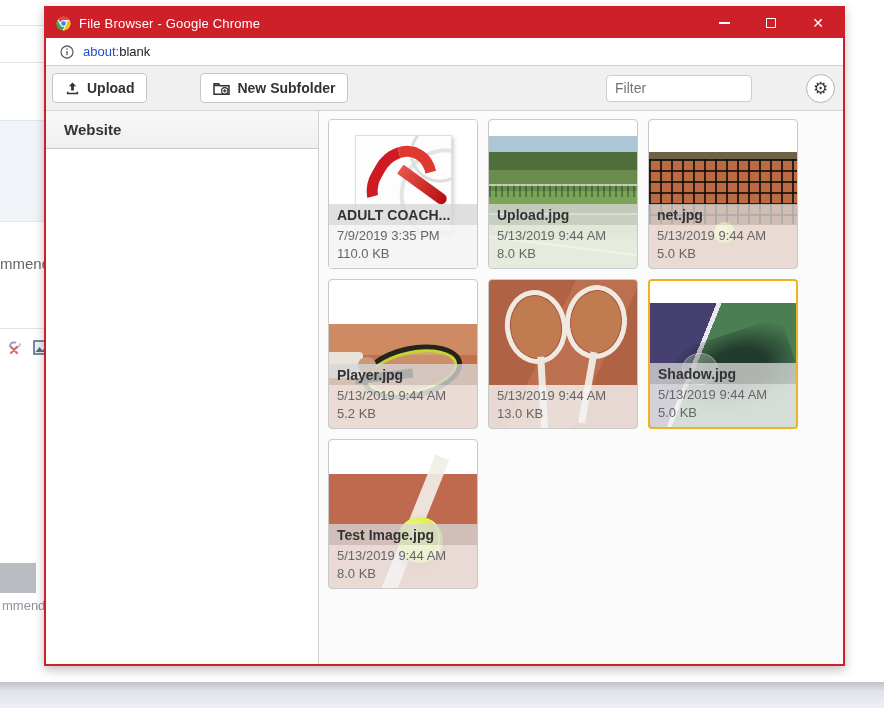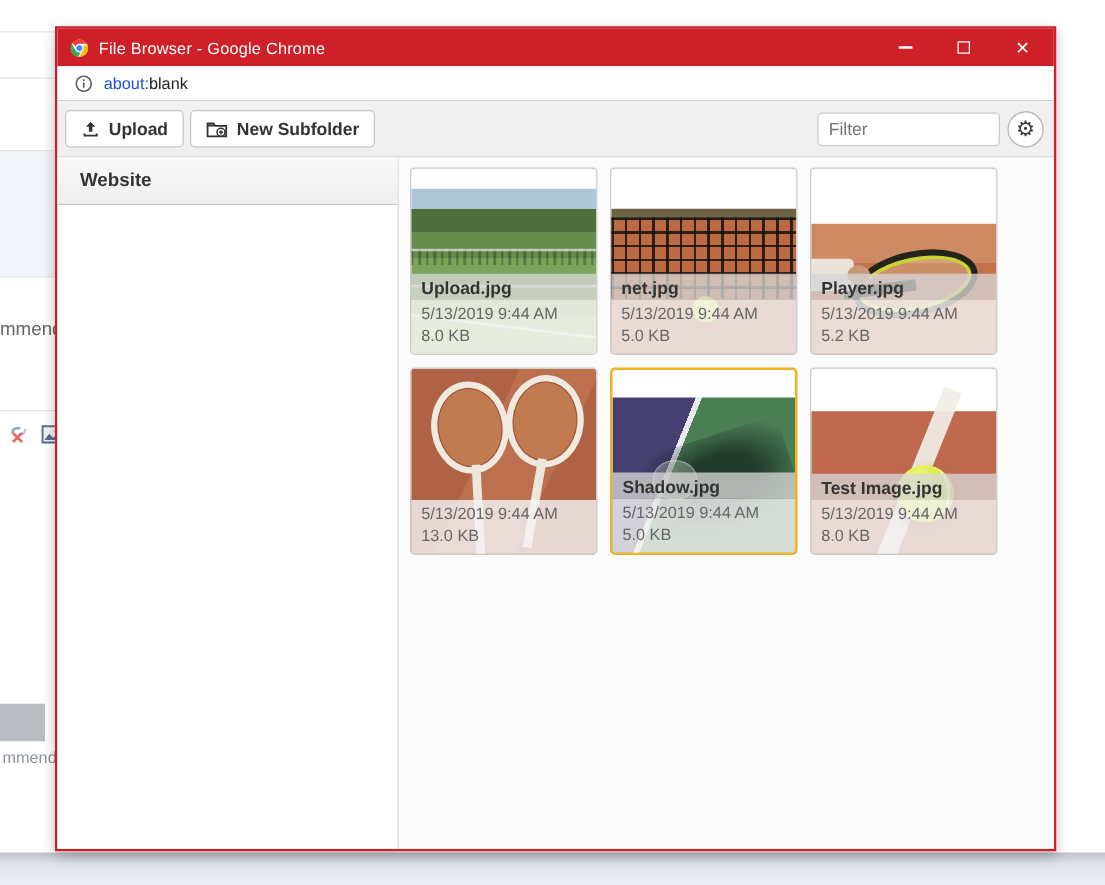--- a/index.html
+++ b/index.html
@@ -11,38 +11,38 @@
   .bg-line{left:0;width:44px;height:1px;background:#e4e4e4;}
   .bg-panel{left:0;top:120px;width:44px;height:100px;background:#f1f4f9;border-top:1px solid #e3e6ea;border-bottom:1px solid #e3e6ea;}
   .bg-text1{left:0;top:255px;font-size:15px;color:#666;white-space:nowrap;}
   .bg-text2{left:2px;top:598px;font-size:13px;color:#8d939c;white-space:nowrap;}
   .bg-graybox{left:0;top:563px;width:36px;height:30px;background:#b9bcc0;}
   .bg-bottom{left:0;top:682px;width:884px;height:26px;
     background:linear-gradient(180deg,#bfc2c8 0,#dfe3ea 9px,#edf0f6 100%);}
   .bg-icon{width:18px;height:18px;}
 
   
-  #win{position:absolute;left:44px;top:21px;width:801px;height:660px;
+  #win{position:absolute;left:44px;top:6px;width:801px;height:660px;
     border:2px solid var(--titlebar-red,#ce2029);background:#fff;z-index:2;
     display:flex;flex-direction:column;box-sizing:border-box;box-shadow:0 4px 10px rgba(0,0,0,.25);}
 
   .titlebar{height:30px;background:var(--titlebar-red,#ce2029);display:flex;align-items:center;padding:0 10px;flex:0 0 auto;}
   .titlebar .title{color:#fff;font-size:13px;margin-left:8px;letter-spacing:.2px;}
   .win-controls{margin-left:auto;display:flex;align-items:center;}
   .win-btn{width:30px;height:24px;display:flex;align-items:center;justify-content:center;margin-left:17px;cursor:default;}
   .glyph-min{width:11px;height:2px;background:#fff;}
   .glyph-max{width:10px;height:10px;border:1.5px solid #fff;box-sizing:border-box;}
   .glyph-close{color:#fff;font-size:14px;line-height:1;}
 
   .addressbar{height:27px;background:#fff;border-bottom:1px solid #d0d0d0;display:flex;align-items:center;padding:0 14px;flex:0 0 auto;}
   .url{font-size:13px;margin-left:9px;}
   .url .pre{color:#1d4ed8;}
   .url .suf{color:#202124;}
 
-  .toolbar{height:45px;background:#f0f0f0;border-bottom:1px solid #d5d5d5;display:flex;align-items:center;padding:0 6px;flex:0 0 auto;box-sizing:border-box;}
+  .toolbar{height:45px;background:#f0f0f0;border-bottom:1px solid #d5d5d5;display:flex;align-items:center;padding:0 6px;flex:0 0 auto;box-sizing:border-box;gap:48px;}
   .tbtn{display:flex;align-items:center;gap:7px;background:#fff;border:1px solid #c6c6c6;border-radius:4px;
     height:30px;padding:0 12px;font-weight:bold;font-size:14px;color:#333;margin-right:5px;cursor:pointer;font-family:inherit;}
   .filter{margin-left:auto;width:146px;height:27px;border:1px solid #ccc;border-radius:4px;padding:0 8px;font-size:14px;color:#555;font-family:inherit;box-sizing:border-box;}
   .gearbtn{width:29px;height:29px;border-radius:50%;border:1px solid #b5b5b5;background:#fff;margin:0 2px 0 6px;
     display:flex;align-items:center;justify-content:center;font-size:17px;color:#3c3c3c;cursor:pointer;padding:0;line-height:1;}
 
   .main{flex:1;display:flex;min-height:0;}
   .sidebar{width:273px;flex:0 0 273px;background:#fff;border-right:1px solid #d0d0d0;box-sizing:border-box;}
   .side-item{padding:10px 18px;font-weight:bold;font-size:15px;color:#333;
     background:linear-gradient(#f8f8f8,#efefef);border-bottom:1px solid #c9c9c9;cursor:pointer;}
@@ -213,20 +213,34 @@
     </div>
 
     <div class="main">
       <div class="sidebar">
           <div class="side-item">
     <span>Website</span>
   </div>
         </div>
       <div class="content">
           <div class="card">
+    <div class="thumb art-pdf">
+      <div class="t1"></div>
+      <div class="t2"></div>
+      <div class="t3"></div>
+    </div>
+    <div class="card-footer">
+      <div class="card-name">ADULT COACH...</div>
+      <div class="card-meta">
+        <div>7/9/2019 3:35 PM</div>
+        <div>110.0 KB</div>
+      </div>
+    </div>
+  </div>
+          <div class="card">
     <div class="thumb art-court">
       <div class="t1"></div>
       <div class="t2"></div>
       <div class="t3"></div>
     </div>
     <div class="card-footer">
       <div class="card-name">Upload.jpg</div>
       <div class="card-meta">
         <div>5/13/2019 9:44 AM</div>
         <div>8.0 KB</div>

